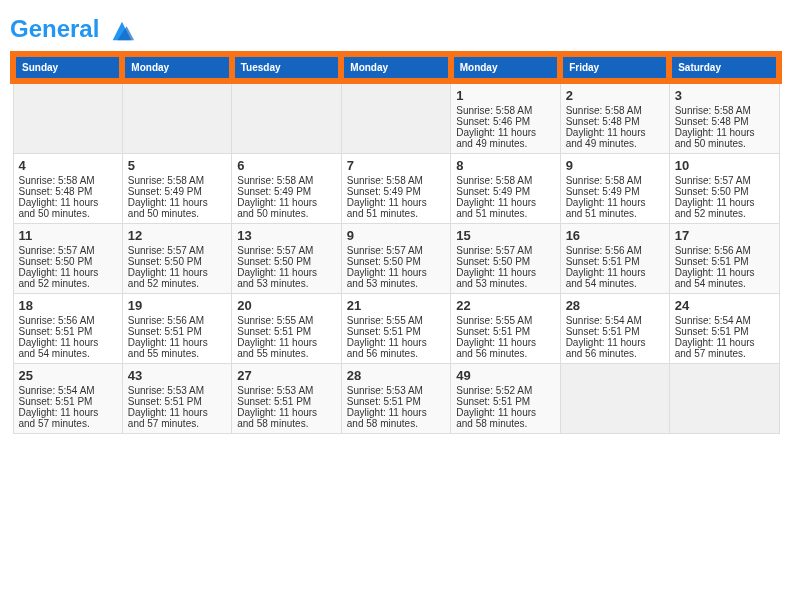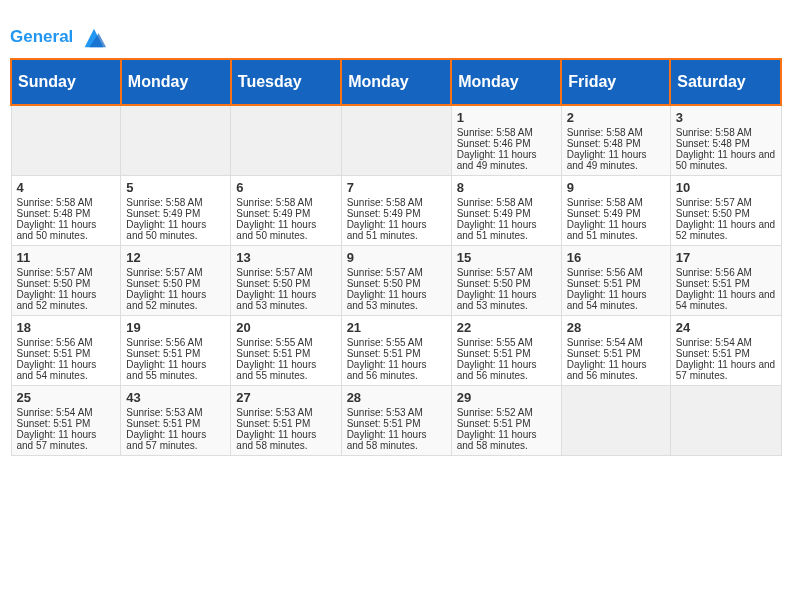--- a/index.html
+++ b/index.html
@@ -15,25 +15,24 @@
       justify-content: space-between;
       align-items: flex-start;
       margin-bottom: 6px;
     }
     .logo {
       display: flex;
       align-items: center;
       margin-top: 6px;
     }
     .logo-text {
-      font-size: 17px;
+      font-size: 24px;
       font-weight: bold;
       color: #333;
       line-height: 1.1;
-      margin-top: 8px;
     }
     .logo-text span {
       color: #2196F3;
     }
     .logo-icon {
       width: 28px;
       height: 28px;
       margin-left: 2px;
     }
     .title-block {
@@ -50,24 +49,24 @@
     }
     table {
       width: 100%;
       border-collapse: collapse;
       font-size: 10.5px;
     }
     thead tr th {
       background-color: #1565C0;
       color: #fff;
       text-align: left;
-      padding: 13px 6px;
-      font-size: 16px;
+      padding: 5px 6px;
+      font-size: 10px;
       font-weight: bold;
-      border: 2px solid #f97316;
+      border: 6px solid #f97316;
     }
     tbody tr td {
       vertical-align: top;
       padding: 4px 5px;
       border: 1px solid #ddd;
       width: 113px;
       min-height: 80px;
       font-size: 10px;
       color: #333;
       background: #fff;
@@ -156,18 +155,18 @@
         <td><span class="day-num">21</span><span>Sunrise: 5:55 AM</span><br><span>Sunset: 5:51 PM</span><br><span>Daylight: 11 hours and 56 minutes.</span></td>
         <td><span class="day-num">22</span><span>Sunrise: 5:55 AM</span><br><span>Sunset: 5:51 PM</span><br><span>Daylight: 11 hours and 56 minutes.</span></td>
         <td><span class="day-num">28</span><span>Sunrise: 5:54 AM</span><br><span>Sunset: 5:51 PM</span><br><span>Daylight: 11 hours and 56 minutes.</span></td>
         <td><span class="day-num">24</span><span>Sunrise: 5:54 AM</span><br><span>Sunset: 5:51 PM</span><br><span>Daylight: 11 hours and 57 minutes.</span></td>
       </tr>
       <tr>
         <td><span class="day-num">25</span><span>Sunrise: 5:54 AM</span><br><span>Sunset: 5:51 PM</span><br><span>Daylight: 11 hours and 57 minutes.</span></td>
         <td><span class="day-num">43</span><span>Sunrise: 5:53 AM</span><br><span>Sunset: 5:51 PM</span><br><span>Daylight: 11 hours and 57 minutes.</span></td>
         <td><span class="day-num">27</span><span>Sunrise: 5:53 AM</span><br><span>Sunset: 5:51 PM</span><br><span>Daylight: 11 hours and 58 minutes.</span></td>
         <td><span class="day-num">28</span><span>Sunrise: 5:53 AM</span><br><span>Sunset: 5:51 PM</span><br><span>Daylight: 11 hours and 58 minutes.</span></td>
-        <td><span class="day-num">29</span><span>Sunrise: 5:52 AM</span><br><span>Sunset: 5:51 PM</span><br><span>Daylight: 11 hours and 58 minutes.</span></td>
+        <td><span class="day-num">49</span><span>Sunrise: 5:52 AM</span><br><span>Sunset: 5:51 PM</span><br><span>Daylight: 11 hours and 58 minutes.</span></td>
         <td class="cell-empty"></td>
         <td class="cell-empty"></td>
       </tr>
     </tbody>
 </table>
 
 </body></html>

